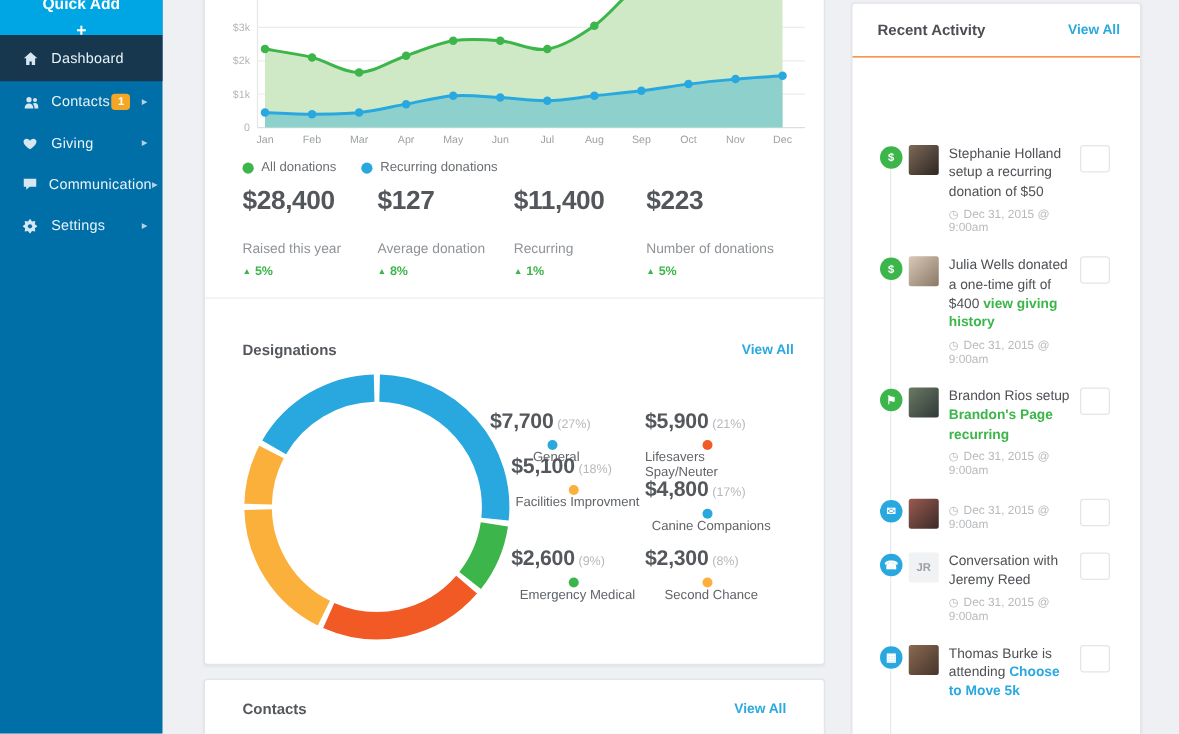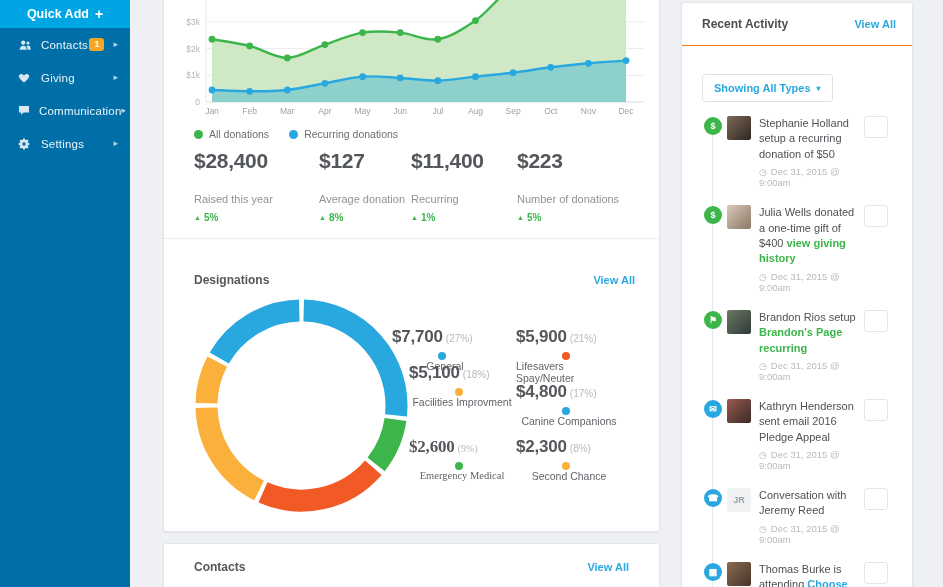--- a/index.html
+++ b/index.html
@@ -5,21 +5,21 @@
   html,body{margin:0;padding:0;}
   body{width:943px;height:587px;overflow:hidden;background:#eef0f3;
        font-family:"Liberation Sans",sans-serif;position:relative;
        -webkit-font-smoothing:antialiased;}
   .card{position:absolute;background:#fff;border:1px solid #e2e5e9;border-radius:3px;
         box-shadow:0 1px 2px rgba(0,0,0,.05);}
 
   
   #sidebar{position:absolute;left:0;top:0;width:130px;height:587px;background:#006fa8;z-index:5;}
   .quick-add{height:28px;background:#00a5e4;color:#fff;font-weight:bold;font-size:12.5px;
-             display:flex;align-items:center;justify-content:center;gap:6px;cursor:pointer;}
+             display:flex;align-items:center;justify-content:center;gap:6px;cursor:pointer;flex-direction:column;}
   .quick-add .plus{font-size:14px;font-weight:bold;}
   .side-item{height:33px;display:flex;align-items:center;padding:0 12px 0 18px;
              color:#eaf3f8;font-size:11.5px;cursor:pointer;}
   .side-item.active{background:#16374e;height:37px;}
   .side-icon{width:14px;margin-right:9px;display:inline-flex;align-items:center;}
   .side-icon svg{fill:#d6e7f1;}
   .side-label{flex:1;letter-spacing:.2px;}
   .side-badge{background:#f5a623;color:#fff;font-size:9px;font-weight:bold;border-radius:3px;
               padding:2px 5px;margin-right:9px;line-height:1;}
   .side-caret{color:#b5d2e4;font-size:9px;line-height:1;}
@@ -81,20 +81,29 @@
 </style>
 </head>
 <body>
 
 <div id="sidebar">
   <div class="quick-add">
     <span>Quick Add</span>
     <span class="plus">+</span>
   </div>
   <nav id="sidebar-nav">
+      <div class="side-item active">
+    <span class="side-icon">
+          <svg width="13" height="12" viewBox="0 0 12 12">
+            <path d="M6 0.8L0.6 5.6h1.8V11h2.7V8.1h1.8V11h2.7V5.6h1.8z"></path>
+          </svg>
+        </span>
+    <span class="side-label">Dashboard</span>
+
+  </div>
       <div class="side-item">
     <span class="side-icon">
           <svg width="14" height="12" viewBox="0 0 12 12">
             <circle cx="4.2" cy="3.7" r="2.1"></circle>
             <path d="M0.7 10.8c0-2.7 1.6-4 3.5-4s3.5 1.3 3.5 4z"></path>
             <circle cx="9" cy="4" r="1.6"></circle>
             <path d="M8.6 10.8c0-1.9-.5-3.2-1.4-3.9.5-.3 1.1-.5 1.8-.5 1.6 0 2.6 1.1 2.6 3.2v1.2z"></path>
           </svg>
         </span>
     <span class="side-label">Contacts</span>
@@ -199,21 +208,21 @@
   </span>
     </div>
   <div id="stats-row">
       <div class="stat" style="left: 30px;">
     <div class="stat-value">$28,400</div>
     <div class="stat-label">Raised this year</div>
     <div class="stat-change">
       <span class="up-arrow-icon">▲</span><span class="pct">5%</span>
     </div>
   </div>
-      <div class="stat" style="left: 155px;">
+      <div class="stat" style="left: 138px;">
     <div class="stat-value">$127</div>
     <div class="stat-label">Average donation</div>
     <div class="stat-change">
       <span class="up-arrow-icon">▲</span><span class="pct">8%</span>
     </div>
   </div>
       <div class="stat" style="left: 247px;">
     <div class="stat-value">$11,400</div>
     <div class="stat-label">Recurring</div>
     <div class="stat-change">
@@ -265,21 +274,21 @@
       <span class="des-label">Facilities Improvment</span>
     </div>
   </div>
       <div class="des-item" style="left: 352px; top: 391px;">
     <div><span class="des-value">$4,800</span><span class="des-pct">(17%)</span></div>
     <div class="des-label-row">
       <span class="des-dot" style="background: rgb(41, 168, 224);"></span>
       <span class="des-label">Canine Companions</span>
     </div>
   </div>
-      <div class="des-item" style="left: 245px; top: 446px; font-family: Liberation Serif, serif;">
+      <div class="des-item" style="left: 245px; top: 446px;">
     <div><span class="des-value">$2,600</span><span class="des-pct">(9%)</span></div>
     <div class="des-label-row">
       <span class="des-dot" style="background: rgb(60, 181, 74);"></span>
       <span class="des-label">Emergency Medical</span>
     </div>
   </div>
       <div class="des-item" style="left: 352px; top: 446px;">
     <div><span class="des-value">$2,300</span><span class="des-pct">(8%)</span></div>
     <div class="des-label-row">
       <span class="des-dot" style="background: rgb(251, 176, 59);"></span>
@@ -294,24 +303,20 @@
     <span class="section-title">Contacts</span>
     <a class="view-all">View All</a>
   </div>
 </div>
 
 <div id="activity-card" class="card">
   <div class="act-header">
     <span class="act-title">Recent Activity</span>
     <a class="view-all">View All</a>
   </div>
-  <button class="filter-btn">
-    <span>Showing All Types</span>
-    <span class="caret">▾</span>
-  </button>
   <div class="timeline"></div>
   <div class="act-list" id="act-list">
       <div class="act-item">
     <div class="act-icon" style="background: rgb(60, 181, 74);">$</div>
     <div class="act-avatar" style="background: linear-gradient(135deg, rgb(125, 106, 90), rgb(46, 38, 32));"></div>
     <div class="act-body">
       <div class="act-text">Stephanie Holland setup a recurring donation of $50 </div>
       <div class="act-time">
         <span class="clock-icon">◷</span><span class="t">Dec 31, 2015 @ 9:00am</span>
       </div>
@@ -343,21 +348,20 @@
       </div>
     </div>
     <div class="act-menu">
       <span></span>
     </div>
   </div>
       <div class="act-item">
     <div class="act-icon" style="background: rgb(41, 168, 224);">✉</div>
     <div class="act-avatar" style="background: linear-gradient(135deg, rgb(154, 90, 80), rgb(58, 42, 40));"></div>
     <div class="act-body">
-      <div class="act-text">Kathryn Henderson sent email 2016 Pledge Appeal </div>
       <div class="act-time">
         <span class="clock-icon">◷</span><span class="t">Dec 31, 2015 @ 9:00am</span>
       </div>
     </div>
     <div class="act-menu">
       <span></span>
     </div>
   </div>
       <div class="act-item">
     <div class="act-icon" style="background: rgb(41, 168, 224);">☎</div>

